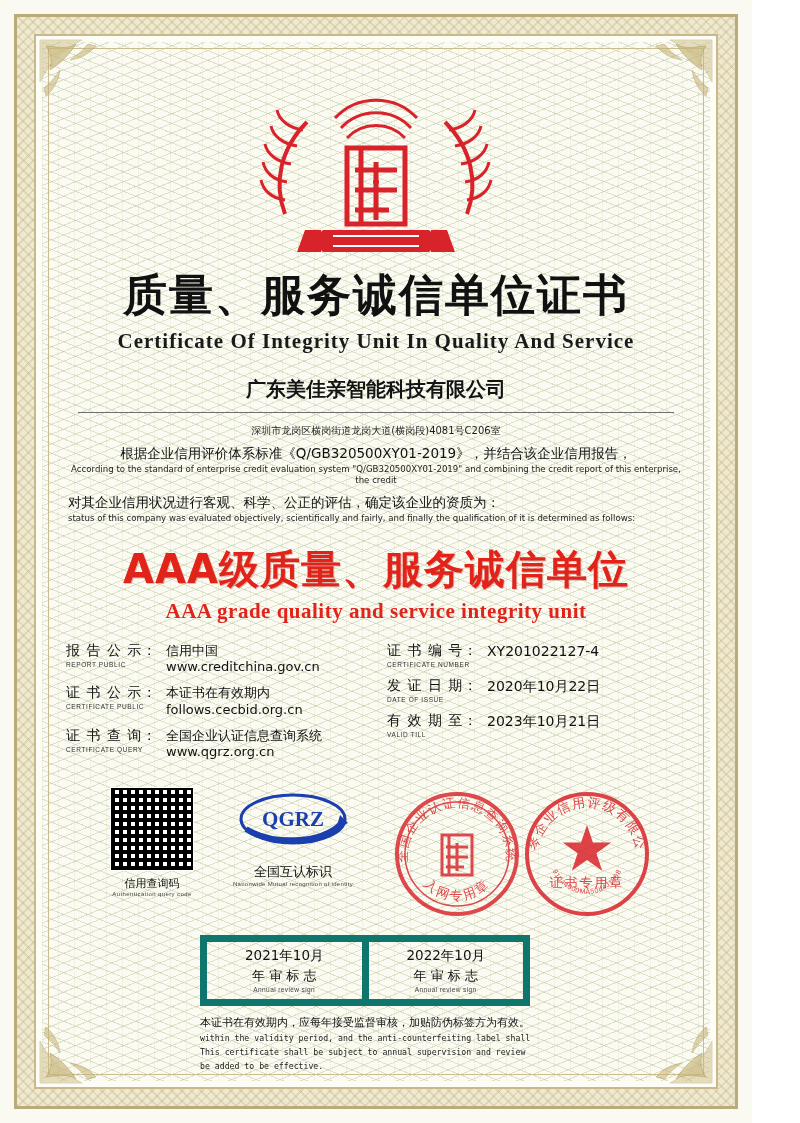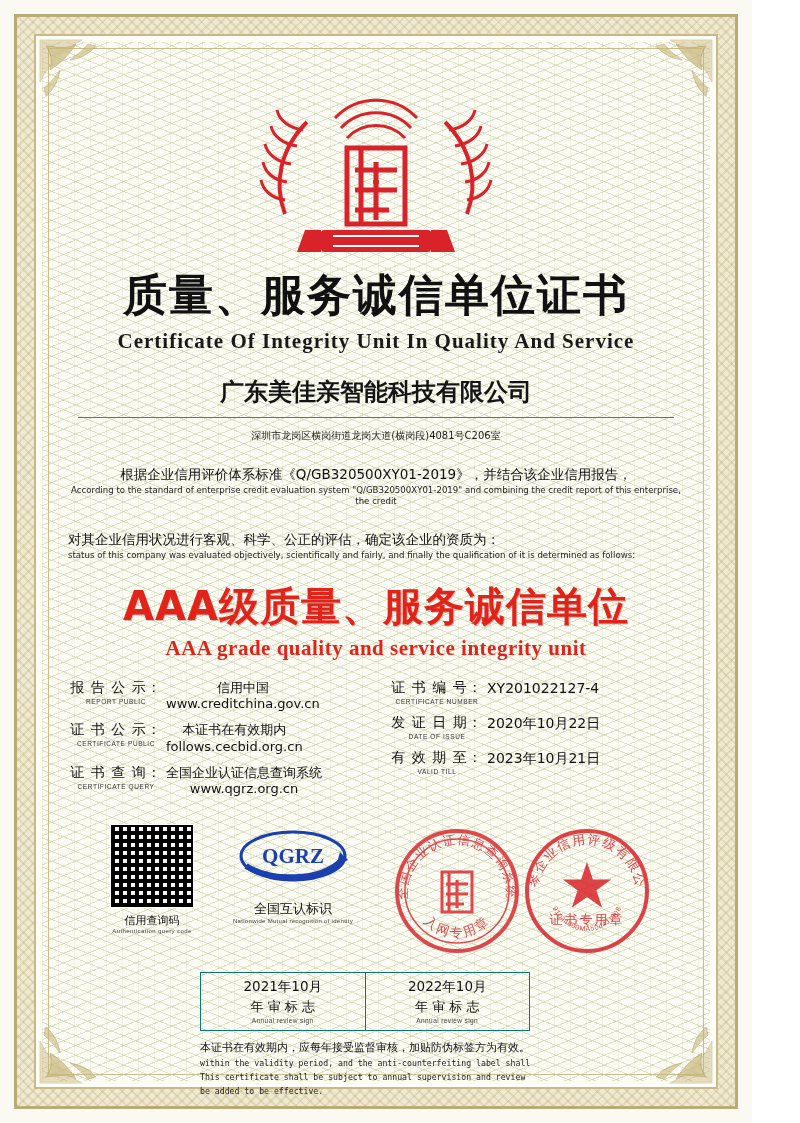--- a/index.html
+++ b/index.html
@@ -95,40 +95,40 @@
     font-size: 21px;
     font-weight: bold;
     color: #1a1a1a;
     letter-spacing: 1px;
     margin-top: 4px;
   }
 
   .company {
     text-align: center;
     font-family: "DejaVu Sans", "Liberation Sans", sans-serif;
-    font-size: 24px;
+    font-size: 20px;
     font-weight: bold;
     color: #141414;
     margin-top: 22px;
   }
   .rule {
     height: 1px;
     background: #6f6f6f;
     margin: 9px 18px 0 18px;
   }
   .address {
     text-align: center;
     font-family: "DejaVu Sans", "Liberation Sans", sans-serif;
     font-size: 10px;
     color: #1c1c1c;
     margin-top: 11px;
   }
 
   .para {
-    margin-top: 22px;
+    margin-top: 6px;
     padding: 0 8px;
   }
   .para .cn {
     font-family: "DejaVu Sans", "Liberation Sans", sans-serif;
     font-size: 13.5px;
     color: #111111;
     text-align: center;
     line-height: 1.35;
   }
   .para .en {
@@ -167,21 +167,20 @@
     margin-top: 18px;
     padding: 0 6px;
   }
   .info-col { flex: 1; }
   .info-col.right { padding-left: 22px; }
 
   .info-row {
     display: flex;
     align-items: flex-start;
     margin-bottom: 9px;
-    text-align: center;
   }
   .lab {
     width: 100px;
     flex: 0 0 100px;
   }
   .lab .cn {
     font-family: "DejaVu Sans", "Liberation Sans", sans-serif;
     font-size: 14px;
     color: #111;
     letter-spacing: 1px;
@@ -262,21 +261,21 @@
   .seal.s2 { left: 452px; top: 0px; }
 
   
   .review {
     display: flex;
     margin: 6px 0 0 140px;
     width: 330px;
   }
   .review-box {
     flex: 1;
-    border: 1px solid #0f766e;
+    border: 7px solid #0f766e;
     text-align: center;
     padding: 5px 0 6px 0;
   }
   .review-box + .review-box { border-left: none; }
   .rb-date {
     font-family: "DejaVu Sans", "Liberation Sans", sans-serif;
     font-size: 13.5px; color: #111;
   }
   .rb-cn {
     font-family: "DejaVu Sans", "Liberation Sans", sans-serif;

